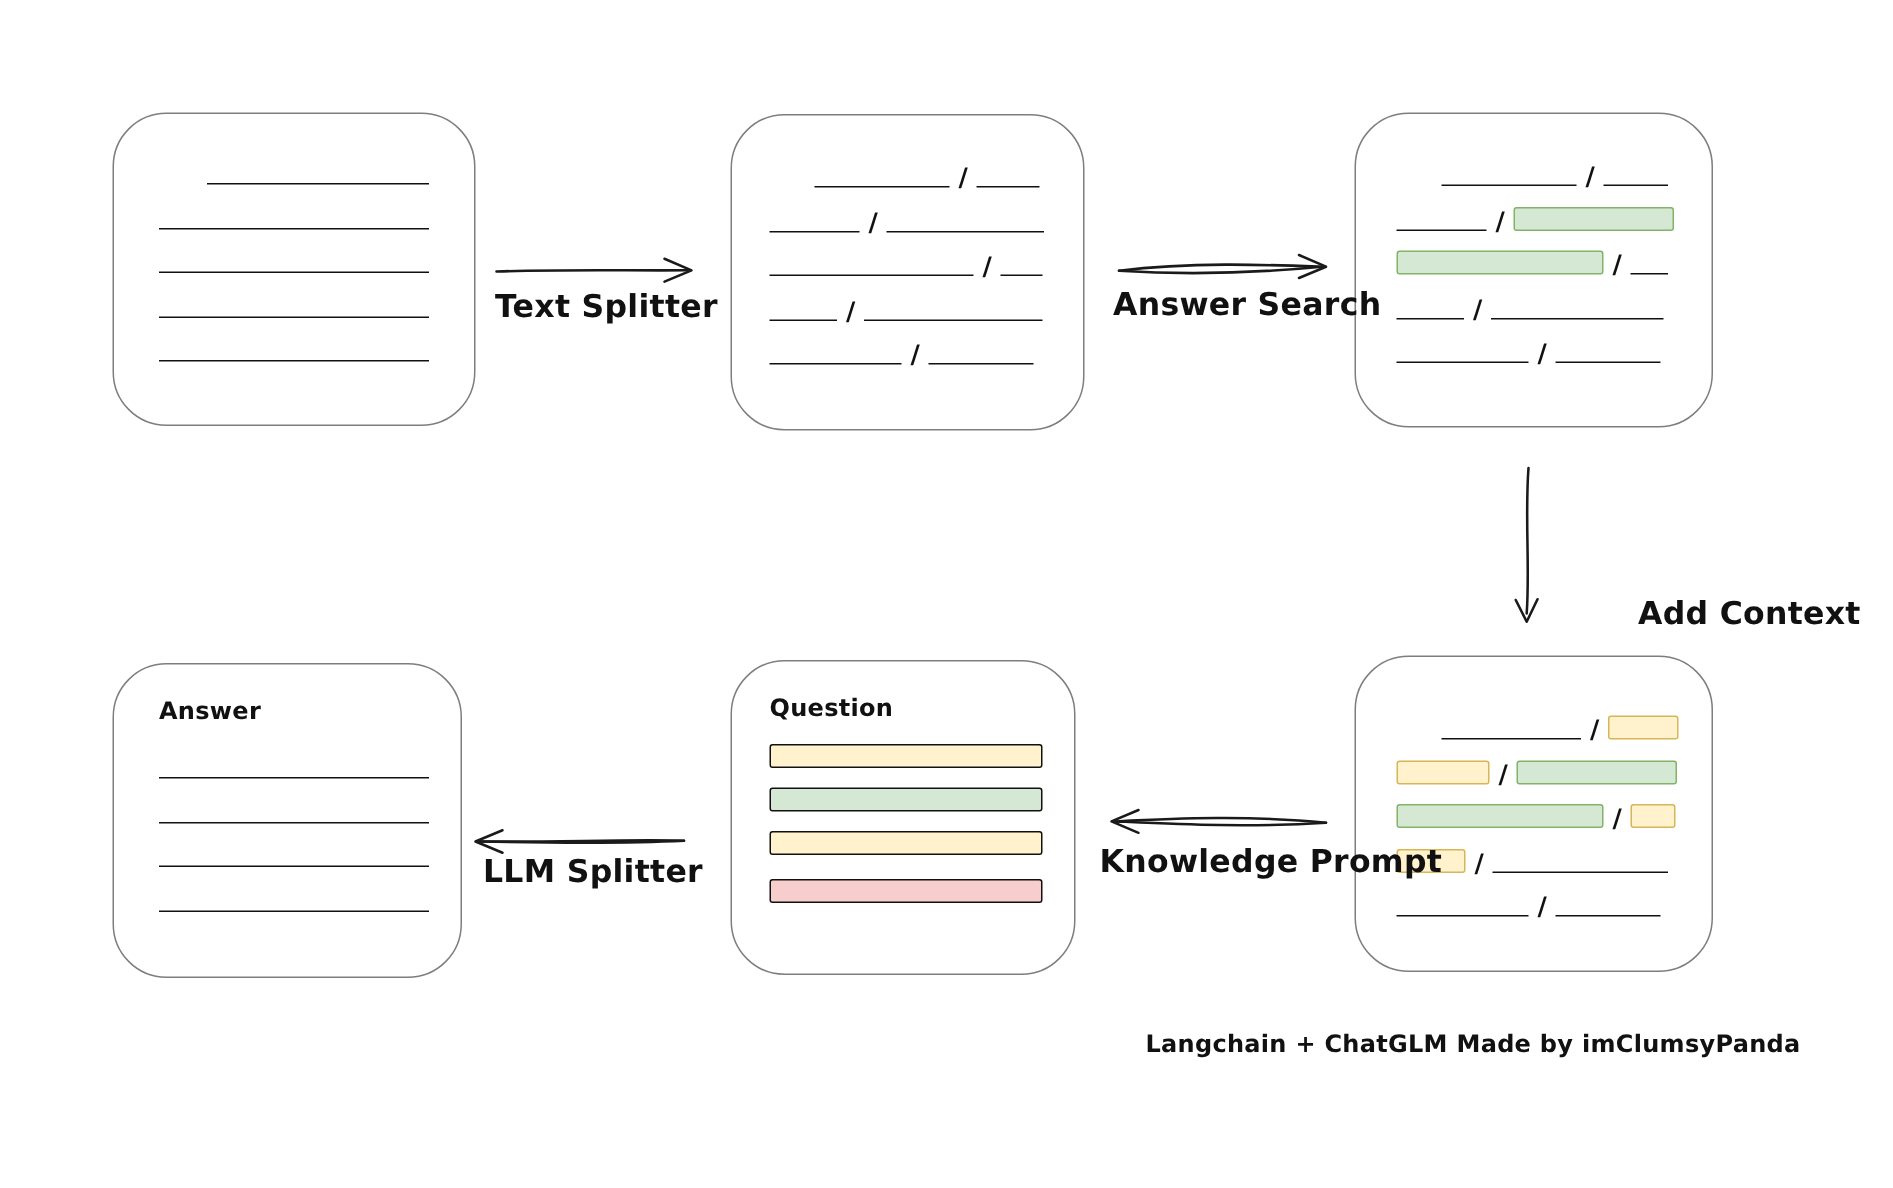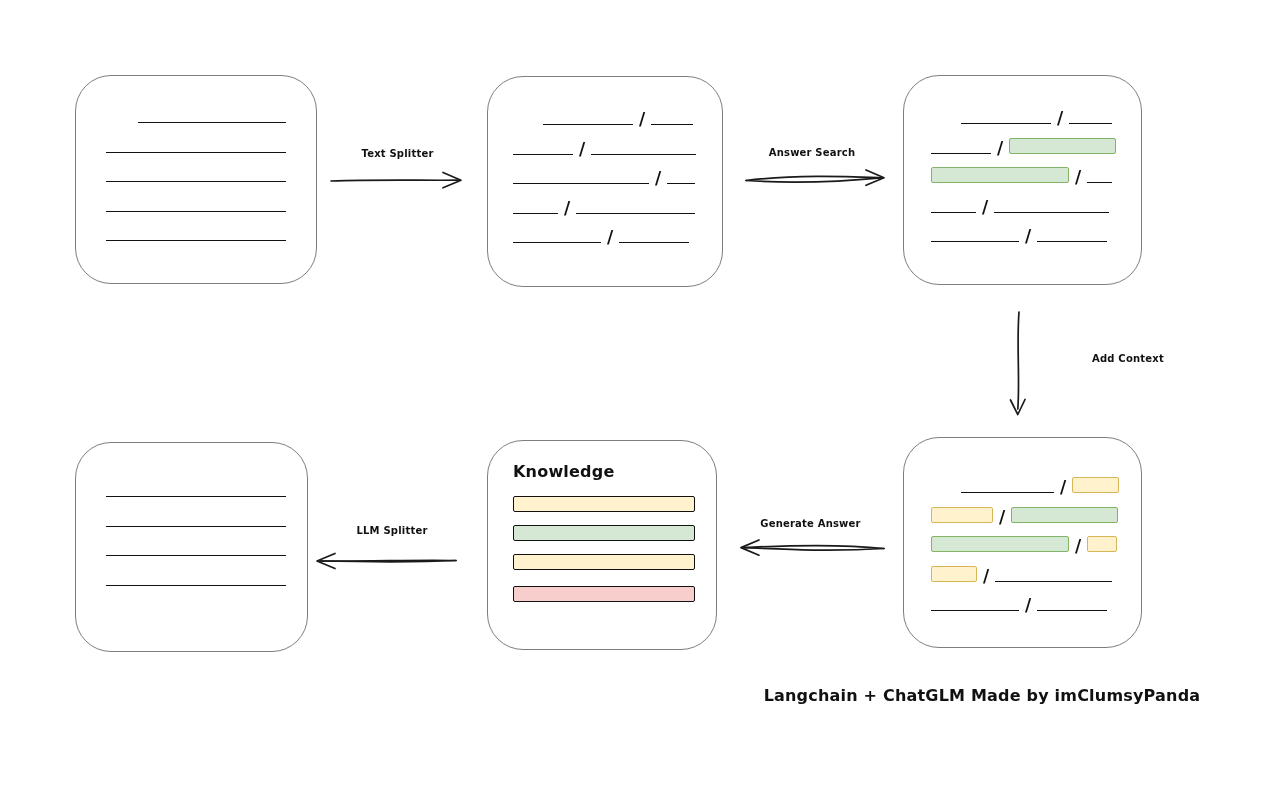--- a/index.html
+++ b/index.html
@@ -19,22 +19,22 @@
     font-size:17px; line-height:16px; margin:0 6px; font-weight:600;
     transform:translateY(2px);
   }
   .seg-chip { height:16px; border:1.5px solid; border-radius:2px; box-sizing:border-box; }
   .chip-green  { background:#d5e8d4; border-color:#82b366; }
   .chip-yellow { background:#fff2cc; border-color:#d6b656; }
   .chip-red    { background:#f8cecc; border-color:#b85450; }
   .bar { height:16px; border:1.5px solid; border-radius:2px; box-sizing:border-box; }
   .heading { font-size:16px; font-weight:600; line-height:22px; letter-spacing:0.2px; }
   .arrow-label {
-    position:absolute; font-size:10px; font-weight:600; letter-spacing:0.2px;
-    white-space:nowrap; text-align:center;
+    position:absolute; font-size:21px; font-weight:600; letter-spacing:0.2px;
+    white-space:nowrap; text-align:center;margin-top:44px;
   }
   .caption {
     position:absolute; left:762px; top:686px; width:440px; text-align:center;
     font-size:16px; font-weight:600; letter-spacing:0.2px; white-space:nowrap;
   }
   svg.arrows { position:absolute; left:0; top:0; pointer-events:none; }
   svg.arrows path { fill:none; stroke:#1a1a1a; stroke-width:1.7; stroke-linecap:round; stroke-linejoin:round; }
 </style>
 </head>
 <body>
@@ -146,34 +146,35 @@
         <div class="seg-row">
           <span class="seg-line" style="width: 88px;"></span>
           <span class="seg-slash">/</span>
           <span class="seg-line" style="width: 70px;"></span>
         </div>
       </div>
   </div>
 
   <div class="node" style="left:487px; top:440px; width:230px; height:210px;">
     <div style="padding:20px 0 0 25px;">
-      <div class="heading">Knowledge</div>
+      <div class="heading">Question</div>
       <div style="margin-top:13px;">
           <div class="bar chip-yellow" style="width: 182px; margin-bottom: 13px;"></div>
           <div class="bar chip-green" style="width: 182px; margin-bottom: 13px;"></div>
           <div class="bar chip-yellow" style="width: 182px; margin-bottom: 13px;"></div>
         </div>
       <div style="margin-top:16px;">
           <div class="bar chip-red" style="width: 182px; margin-bottom: 13px;"></div>
         </div>
     </div>
   </div>
 
   <div class="node" style="left:75px; top:442px; width:233px; height:210px;">
     <div style="padding:20px 0 0 30px;">
+      <div class="heading">Answer</div>
       <div class="rows" style="margin-top:16px;">
           <div class="seg-row">
             <span class="seg-line" style="width: 180px;"></span>
           </div>
           <div class="seg-row">
             <span class="seg-line" style="width: 180px;"></span>
           </div>
           <div class="seg-row">
             <span class="seg-line" style="width: 180px;"></span>
           </div>
@@ -206,18 +207,18 @@
     <g>
       <path d="M456,560.5 C420,559.5 370,561.5 320,561"></path>
       <path d="M456,560.5 C415,562.5 370,562 320,561"></path>
       <path d="M335,553.5 L317,561 L335,568.5"></path>
     </g>
   </svg>
 
   <div class="arrow-label" style="left:330px; top:148px; width:135px;">Text Splitter</div>
   <div class="arrow-label" style="left:742px; top:147px; width:140px;">Answer Search</div>
   <div class="arrow-label" style="left:1092px; top:353px; width:120px; text-align:left;">Add Context</div>
-  <div class="arrow-label" style="left:733px; top:518px; width:155px;">Generate Answer</div>
+  <div class="arrow-label" style="left:733px; top:518px; width:155px;">Knowledge Prompt</div>
   <div class="arrow-label" style="left:322px; top:525px; width:140px;">LLM Splitter</div>
 
   <div class="caption">Langchain + ChatGLM Made by imClumsyPanda</div>
 
 </div>
 
 </body></html>

